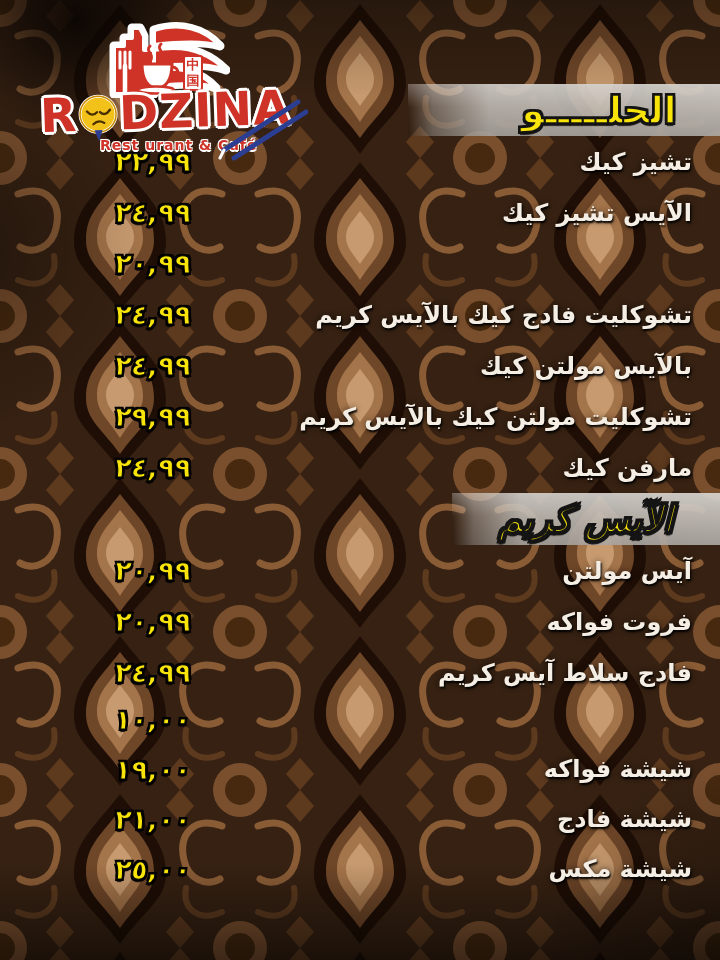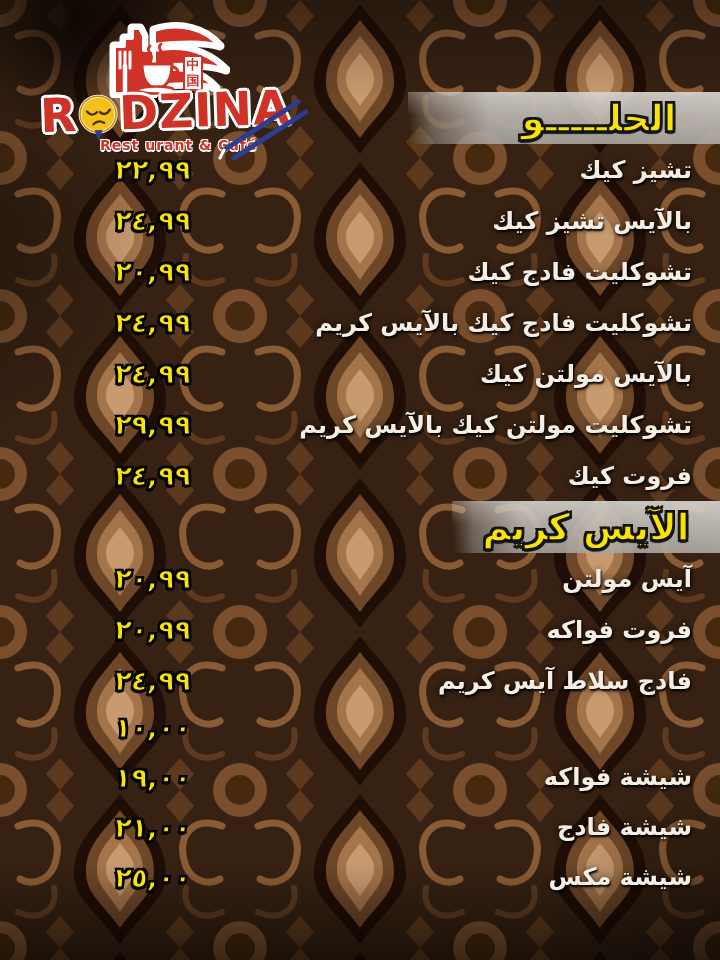--- a/index.html
+++ b/index.html
@@ -21,29 +21,29 @@
     font-weight:bold;font-size:47px;letter-spacing:1px;color:var(--logo-red);
     text-shadow:-2px -2px 0 #fff,2px -2px 0 #fff,-2px 2px 0 #fff,2px 2px 0 #fff,0 3px 0 #fff,3px 0 0 #fff,-3px 0 0 #fff,0 -3px 0 #fff;}
   .face-wrap{position:relative;width:40px;height:40px;margin:0 1px;flex:0 0 auto;}
   .face-wrap svg{overflow:visible;display:block;}
   .tagline{margin:-2px 0 0 60px;font-size:14px;font-weight:bold;letter-spacing:1px;
     color:var(--logo-red);white-space:nowrap;
     text-shadow:-1px -1px 0 #fff,1px -1px 0 #fff,-1px 1px 0 #fff,1px 1px 0 #fff,0 2px 0 #fff;}
   .chopsticks{position:absolute;left:178px;top:86px;}
 
   
-  .menu{position:absolute;top:92px;left:0;right:0;z-index:3;}
+  .menu{position:absolute;top:84px;left:0;right:0;z-index:3;}
   .menu-section{position:relative;}
   .section-band{height:52px;display:flex;align-items:center;
     background:
       linear-gradient(180deg, rgba(255,255,255,.28), rgba(255,255,255,0) 45%, rgba(0,0,0,.12)),
       linear-gradient(90deg, rgba(192,188,182,0), rgba(192,188,182,.45) 8%, rgba(192,188,182,.88) 26%, rgba(198,194,188,.9));
   }
   .sec-desserts .section-band{margin-left:408px;}
-  .sec-icecream .section-band{margin-left:452px;}
+  .sec-icecream .section-band{margin-left:452px;font-style:italic;}
   .sec-shisha   .section-band{margin-left:452px;}
   .section-title{margin:0;width:100%;text-align:center;direction:rtl;
     font-size:37px;font-weight:bold;color:var(--accent-yellow);line-height:1;
     -webkit-text-stroke:1.5px #141414;
     text-shadow:-2px -2px 0 #141414,2px -2px 0 #141414,-2px 2px 0 #141414,2px 2px 0 #141414,0 3px 1px rgba(0,0,0,.8);}
   .sec-desserts .section-title{padding-left:70px;}
 
   .items{list-style:none;margin:0;padding:0;}
   .menu-item{position:relative;height:51px;display:flex;align-items:center;}
   .sec-shisha .items{margin-top:-4px;}
@@ -156,46 +156,45 @@
         <h2 class="section-title">الحلـــــو</h2>
       </div>
       <ul class="items">
     <li class="menu-item">
       <span class="item-price">٢٢,٩٩</span>
       <span class="item-name">تشيز كيك</span>
     </li>
 
     <li class="menu-item">
       <span class="item-price">٢٤,٩٩</span>
-      <span class="item-name">بالآيس تشيز كيك</span>
+      <span class="item-name">الآيس تشيز كيك</span>
     </li>
 
     <li class="menu-item">
       <span class="item-price">٢٠,٩٩</span>
-      <span class="item-name">تشوكليت فادج كيك</span>
     </li>
 
     <li class="menu-item">
       <span class="item-price">٢٤,٩٩</span>
       <span class="item-name">تشوكليت فادج كيك بالآيس كريم</span>
     </li>
 
     <li class="menu-item">
       <span class="item-price">٢٤,٩٩</span>
       <span class="item-name">بالآيس مولتن كيك</span>
     </li>
 
     <li class="menu-item">
       <span class="item-price">٢٩,٩٩</span>
       <span class="item-name">تشوكليت مولتن كيك بالآيس كريم</span>
     </li>
 
     <li class="menu-item">
       <span class="item-price">٢٤,٩٩</span>
-      <span class="item-name">فروت كيك</span>
+      <span class="item-name">مارفن كيك</span>
     </li>
   </ul>
     </section>
 
     <section class="menu-section sec-icecream">
       <div class="section-band">
         <h2 class="section-title">الآيس كريم</h2>
       </div>
       <ul class="items">
     <li class="menu-item">

